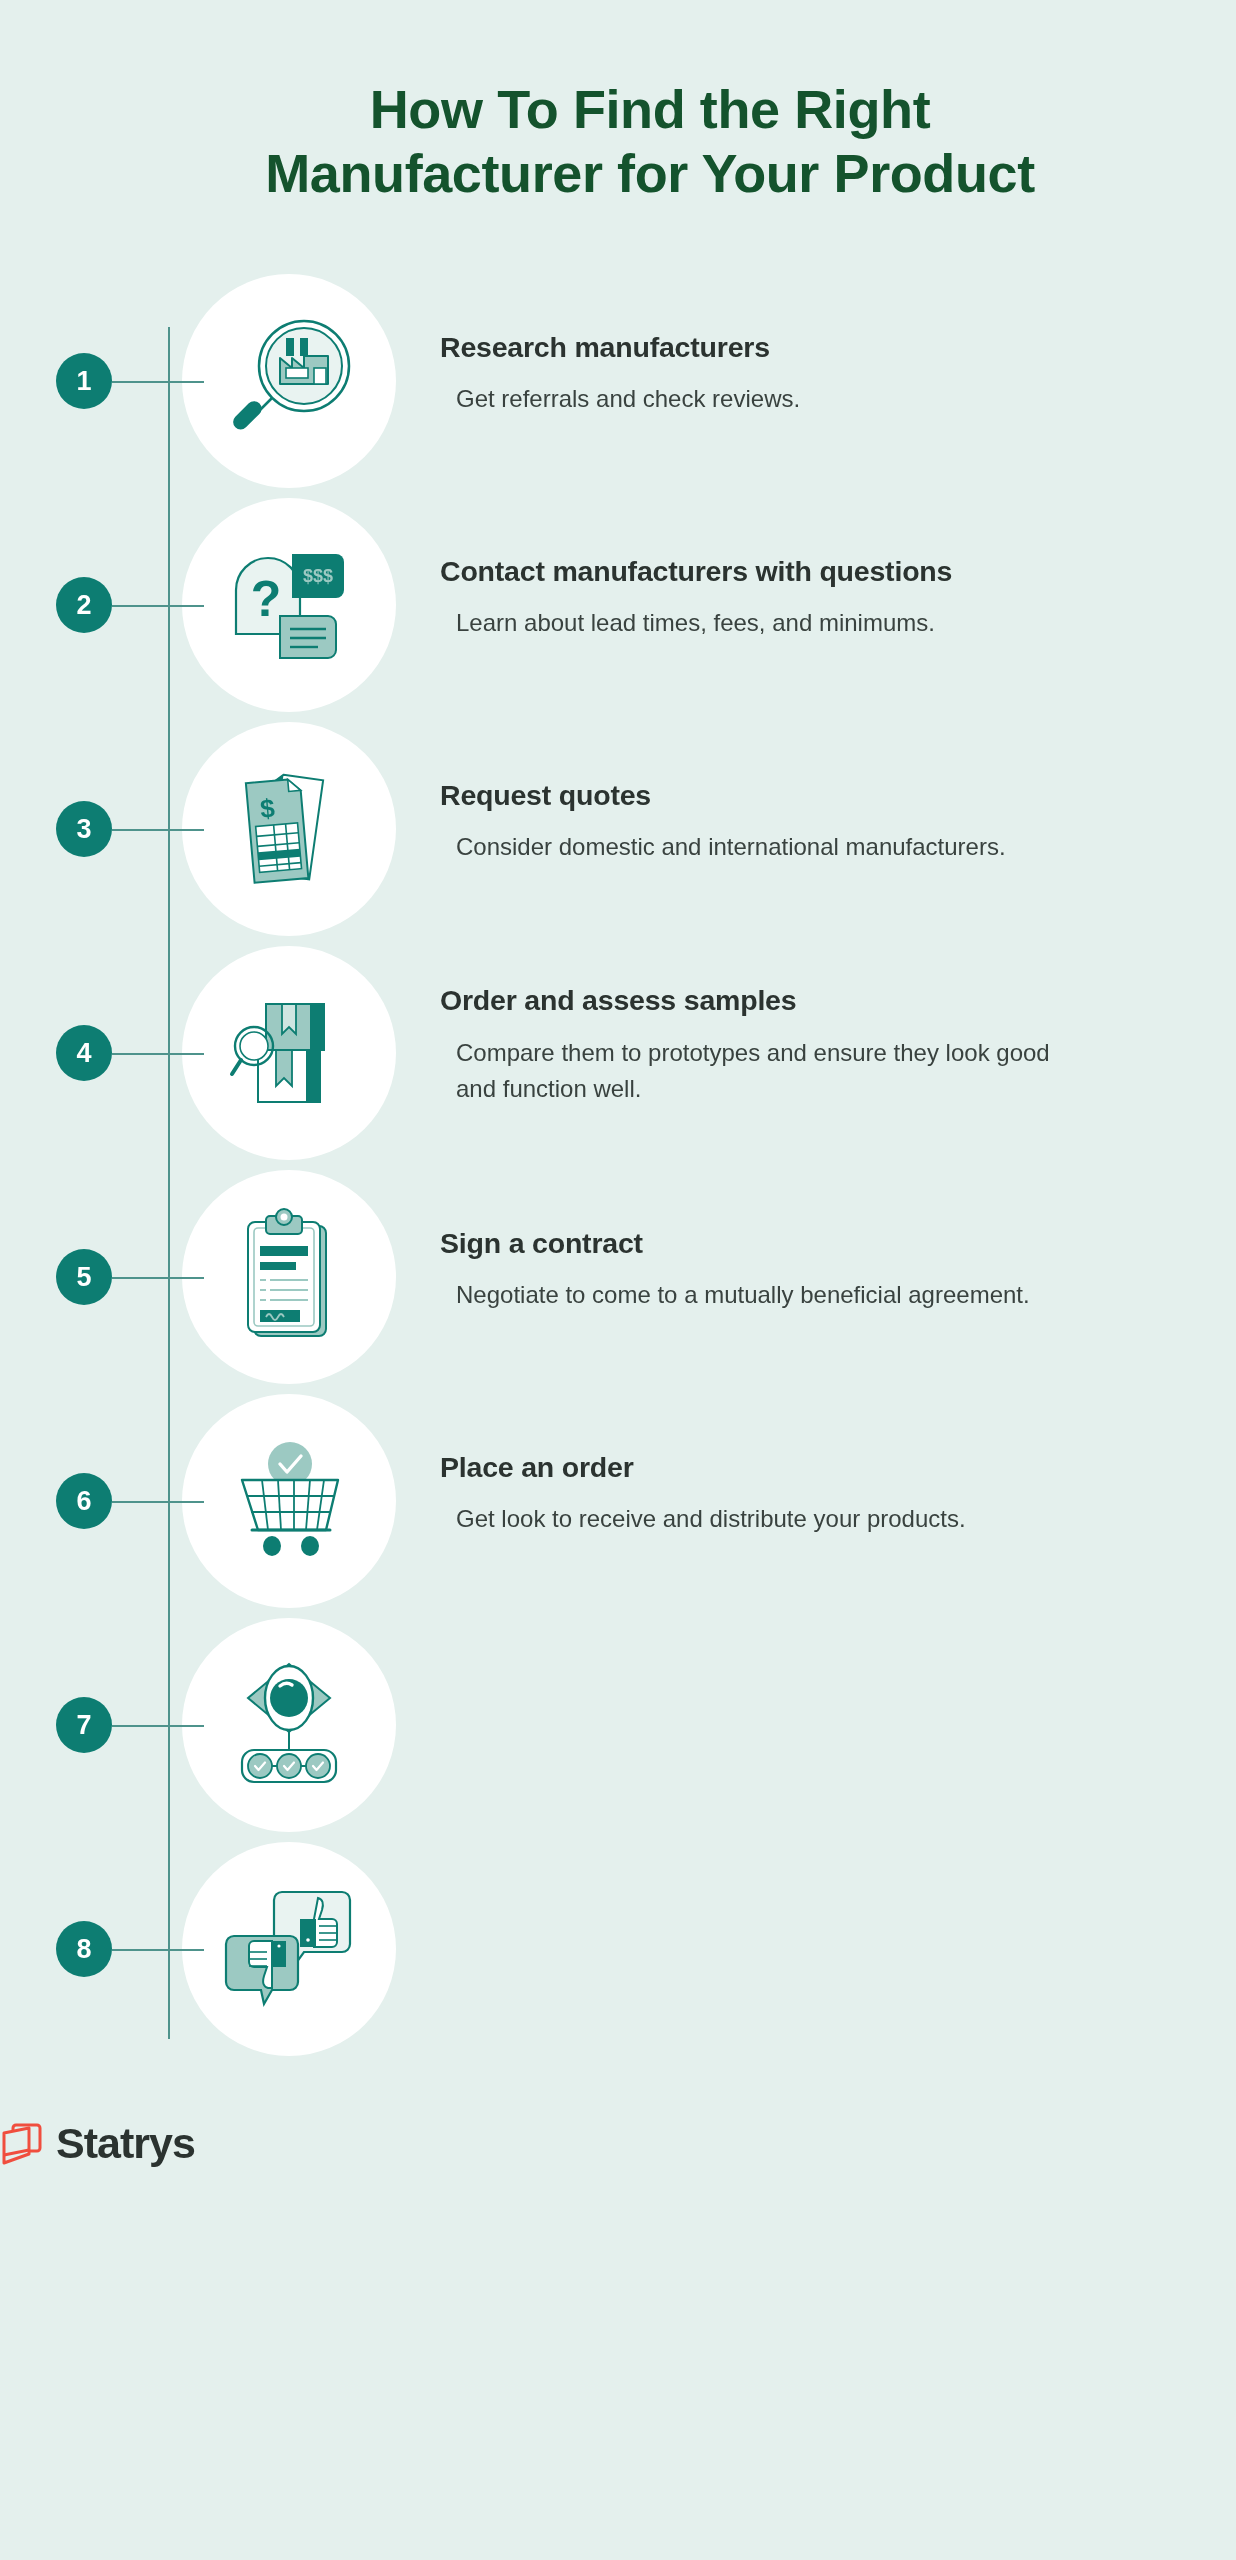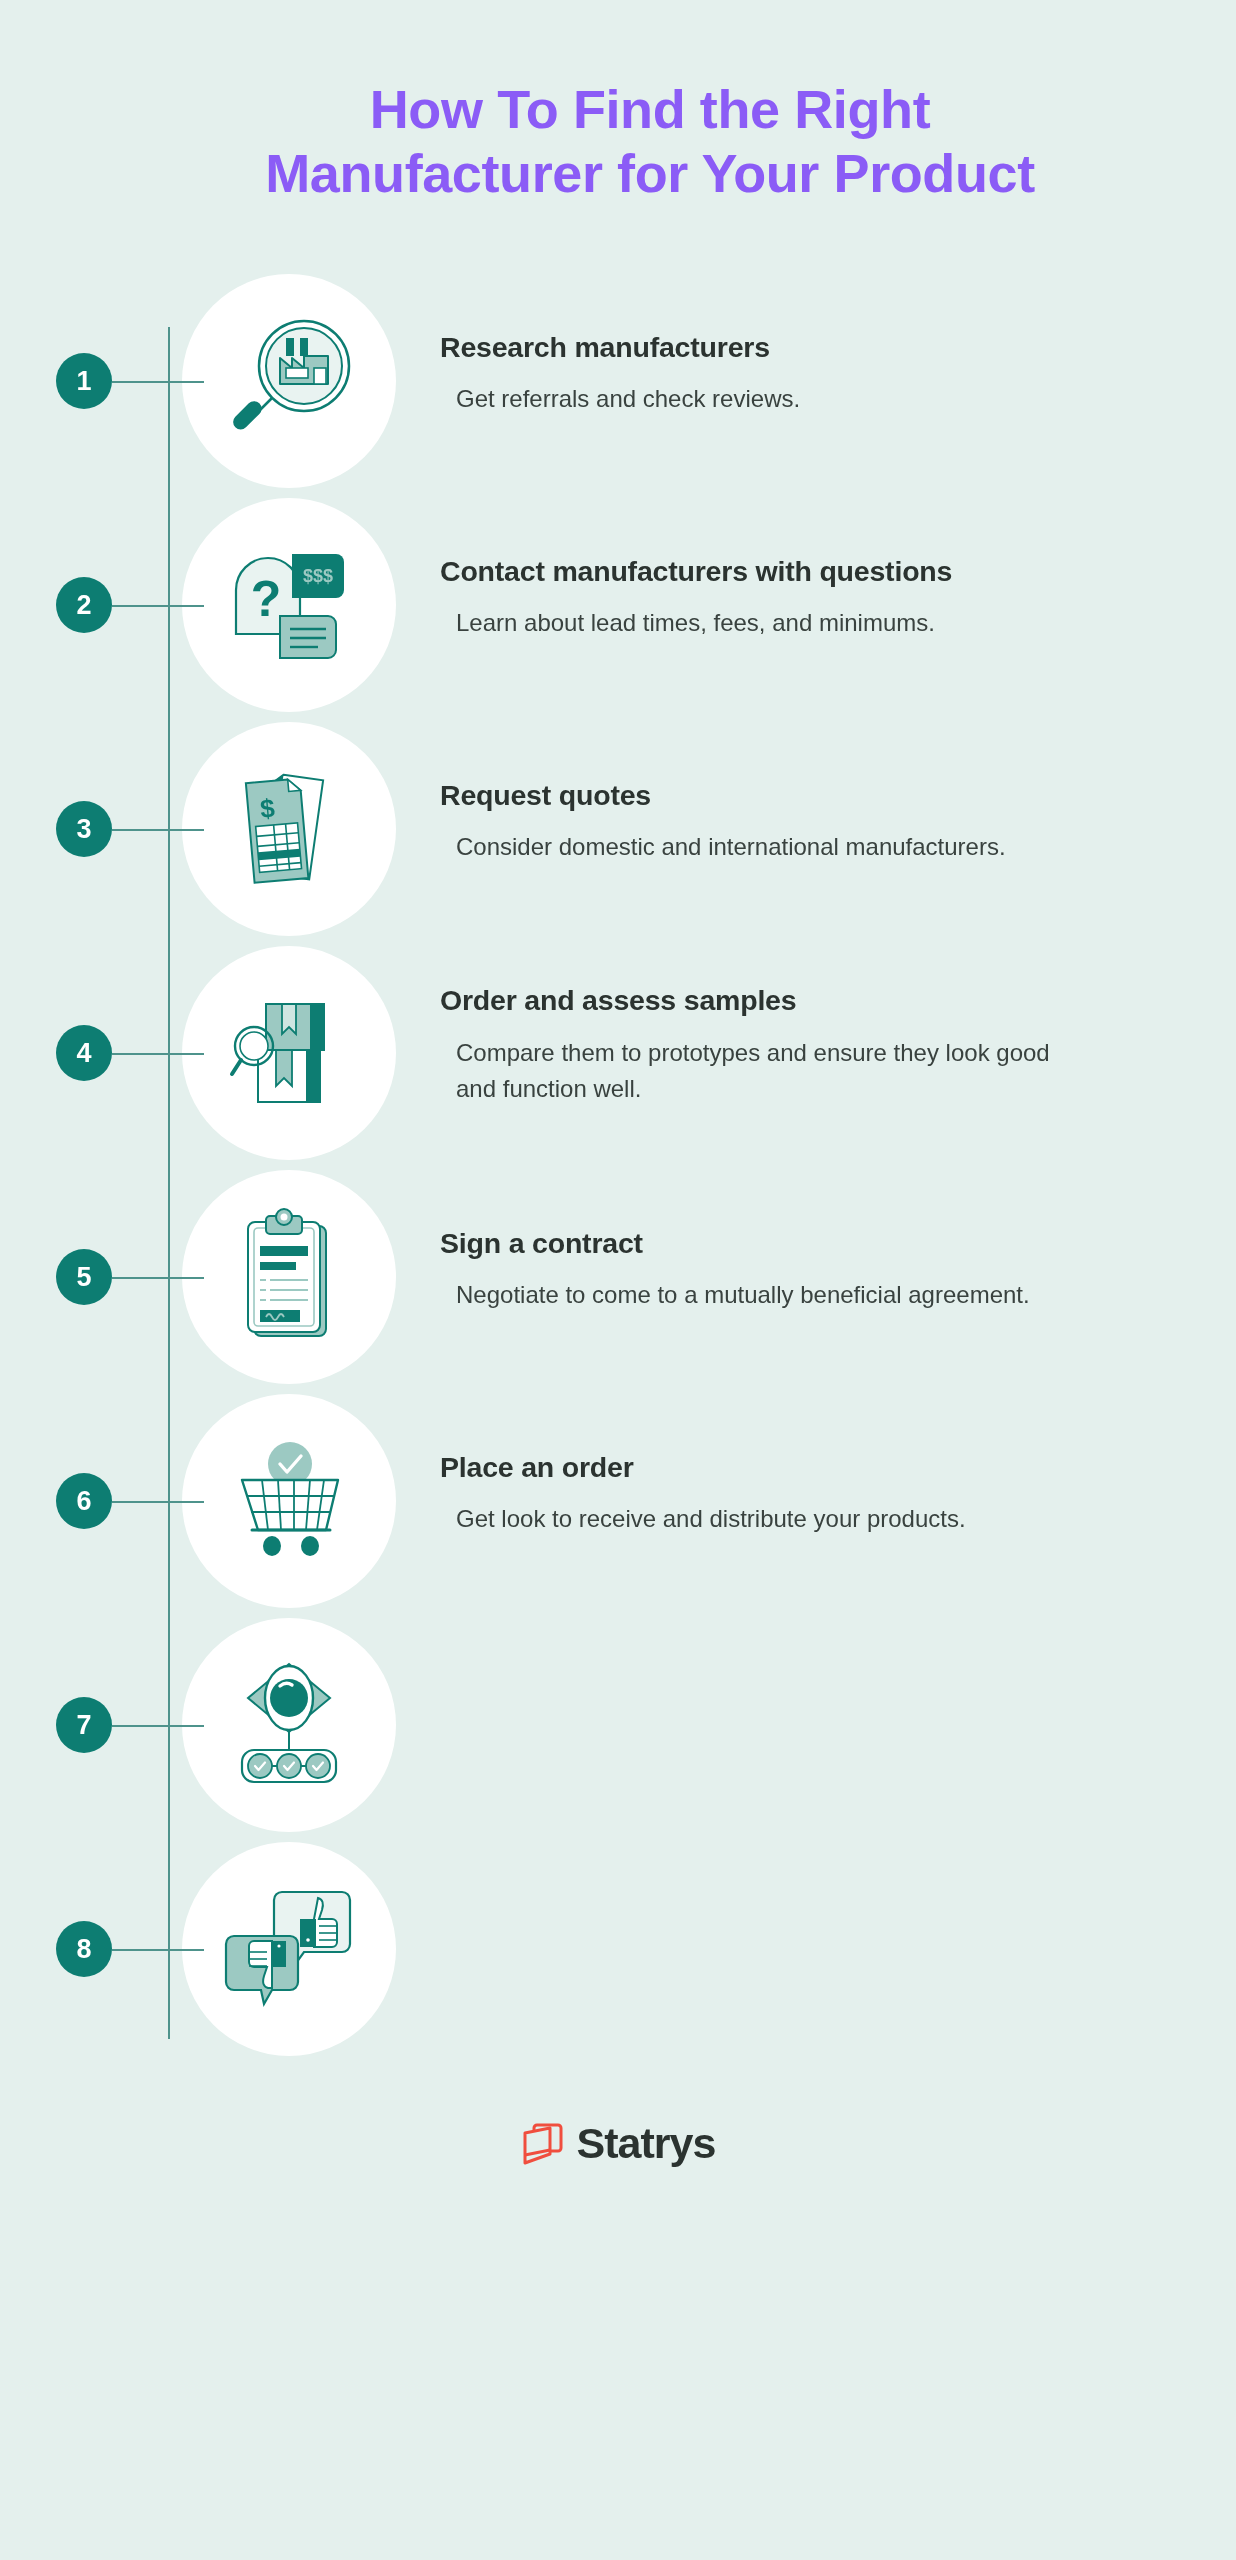--- a/index.html
+++ b/index.html
@@ -16,21 +16,21 @@
   }
 
   
   .title {
     margin: 0;
     padding: 78px 56px 0 120px;
     text-align: center;
     font-size: 54px;
     line-height: 1.18;
     font-weight: bold;
-    color: #8b5cf6;
+    color: #14532d;
     letter-spacing: -0.4px;
   }
 
   
   .steps {
     position: relative;
     margin-top: 64px;
     padding-bottom: 40px;
   }
   
@@ -124,21 +124,20 @@
     font-size: 24px;
     line-height: 1.52;
     color: #39423f;
     max-width: 600px;
   }
 
   
   .footer {
     display: flex;
     align-items: center;
-    justify-content: center;
     gap: 14px;
     padding-top: 18px;
   }
   .logo-text {
     font-size: 43px;
     font-weight: bold;
     color: #2b3330;
     letter-spacing: -1px;
   }
 </style>

